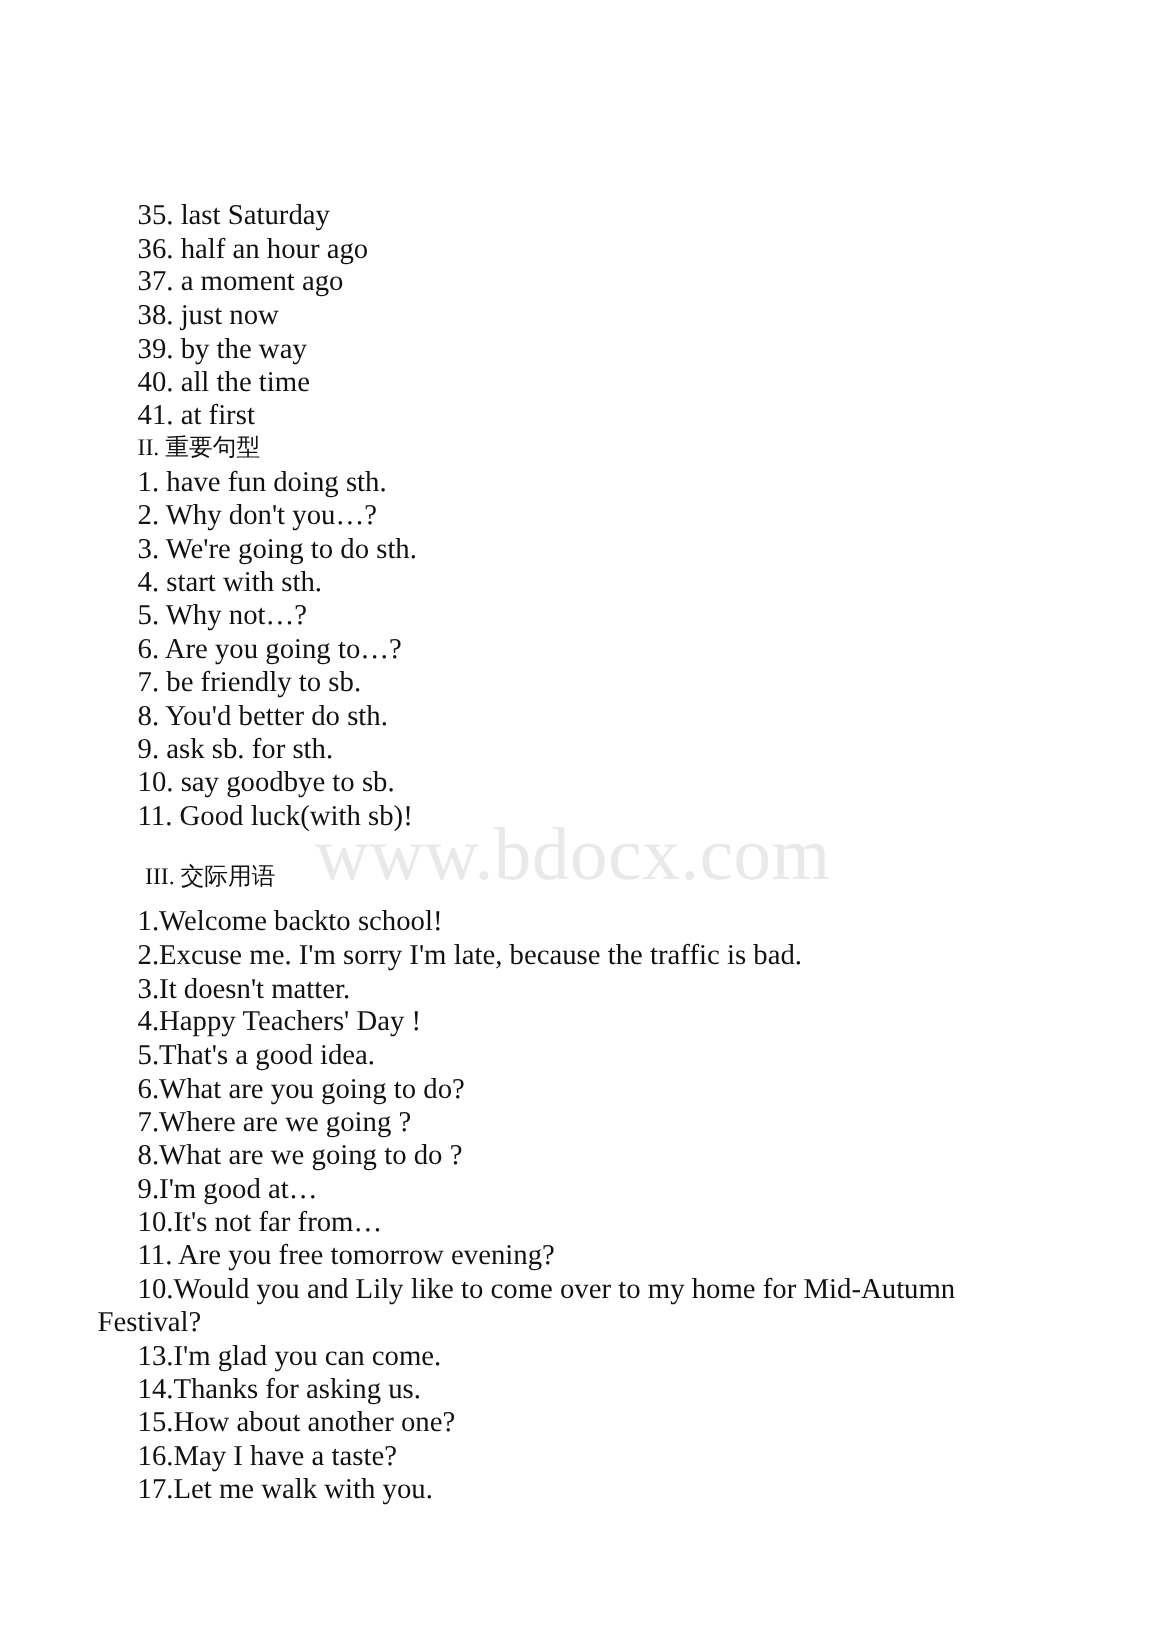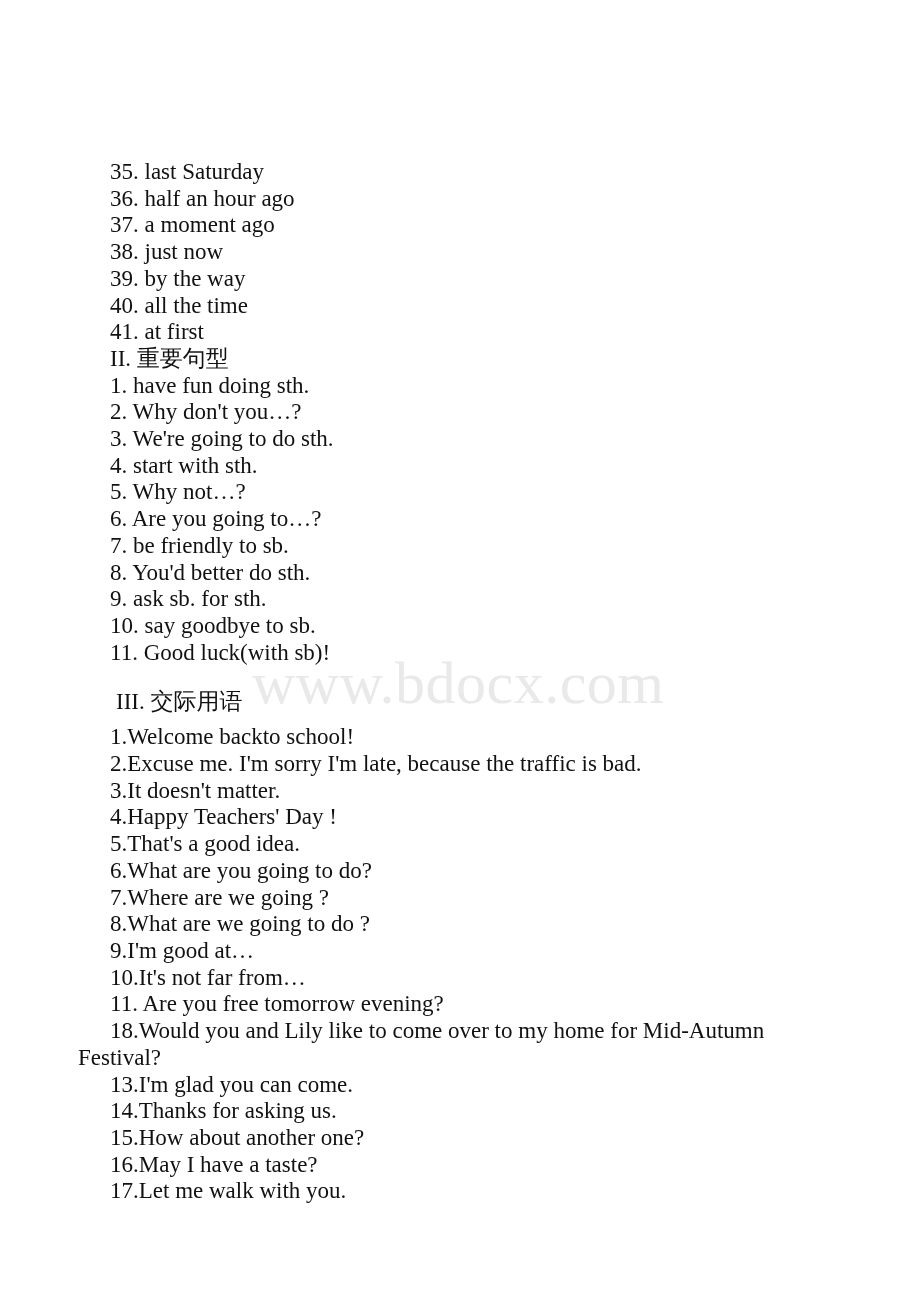--- a/index.html
+++ b/index.html
@@ -61,21 +61,21 @@
     color: #111111;
   }
 
   .line.first {
     margin-top: 112px;
   }
 
   
   .heading-cn {
     font-family: "Liberation Serif", "DejaVu Serif", serif;
-    font-size: 23px;
+    font-size: 19px;
     line-height: 26.7px;
     color: #111111;
   }
 
   .heading-iii {
     padding-left: 116px;
     line-height: 44px;
     padding-top: 14px;
   }
 
@@ -123,21 +123,21 @@
       <p class="line">2.Excuse me. I'm sorry I'm late, because the traffic is bad.</p>
       <p class="line">3.It doesn't matter.</p>
       <p class="line">4.Happy Teachers' Day !</p>
       <p class="line">5.That's a good idea.</p>
       <p class="line">6.What are you going to do?</p>
       <p class="line">7.Where are we going ?</p>
       <p class="line">8.What are we going to do ?</p>
       <p class="line">9.I'm good at…</p>
       <p class="line">10.It's not far from…</p>
       <p class="line">11. Are you free tomorrow evening?</p>
-      <p class="line">18.Would you and Lily like to come over to my home for Mid-Autumn</p>
+      <p class="line">10.Would you and Lily like to come over to my home for Mid-Autumn</p>
       <p class="line wrap-cont">Festival?</p>
       <p class="line">13.I'm glad you can come.</p>
       <p class="line">14.Thanks for asking us.</p>
       <p class="line">15.How about another one?</p>
       <p class="line">16.May I have a taste?</p>
       <p class="line">17.Let me walk with you.</p>
     </div>
 
   </div>
 </div>

